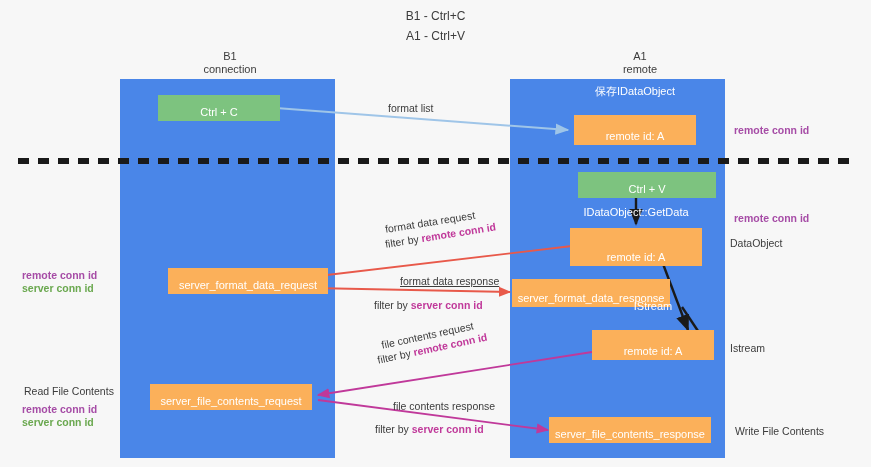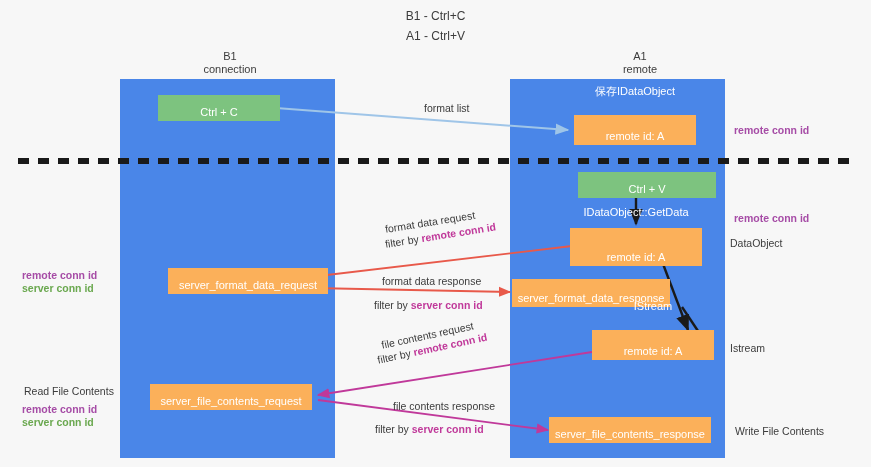--- a/index.html
+++ b/index.html
@@ -119,28 +119,28 @@
   </div>
 
   <div class="box orange" style="left:150px;top:384px;width:162px;height:26px;">
     <span>server_file_contents_request</span>
   </div>
 
   <div class="box orange" style="left:549px;top:417px;width:162px;height:26px;">
     <span>server_file_contents_response</span>
   </div>
 
-  <div class="mid" style="left:424px;top:101px;">format list</div>
+  <div class="mid" style="left:388px;top:101px;">format list</div>
 
   <div class="mid rot-neg" style="left:384px;top:222px;">format data request</div>
   <div class="mid rot-neg" style="left:384px;top:237px;">
     <span>filter by </span><span class="hl-purple2">remote conn id</span>
   </div>
 
-  <div class="mid" style="left:382px;top:274px;">format data response</div>
+  <div class="mid" style="left:400px;top:274px;text-decoration:underline;">format data response</div>
   <div class="mid" style="left:374px;top:298px;">
     <span>filter by </span><span class="hl-purple2">server conn id</span>
   </div>
 
   <div class="mid rot-neg2" style="left:380px;top:338px;">file contents request</div>
   <div class="mid rot-neg2" style="left:376px;top:353px;">
     <span>filter by </span><span class="hl-purple2">remote conn id</span>
   </div>
 
   <div class="mid" style="left:393px;top:399px;">file contents response</div>

